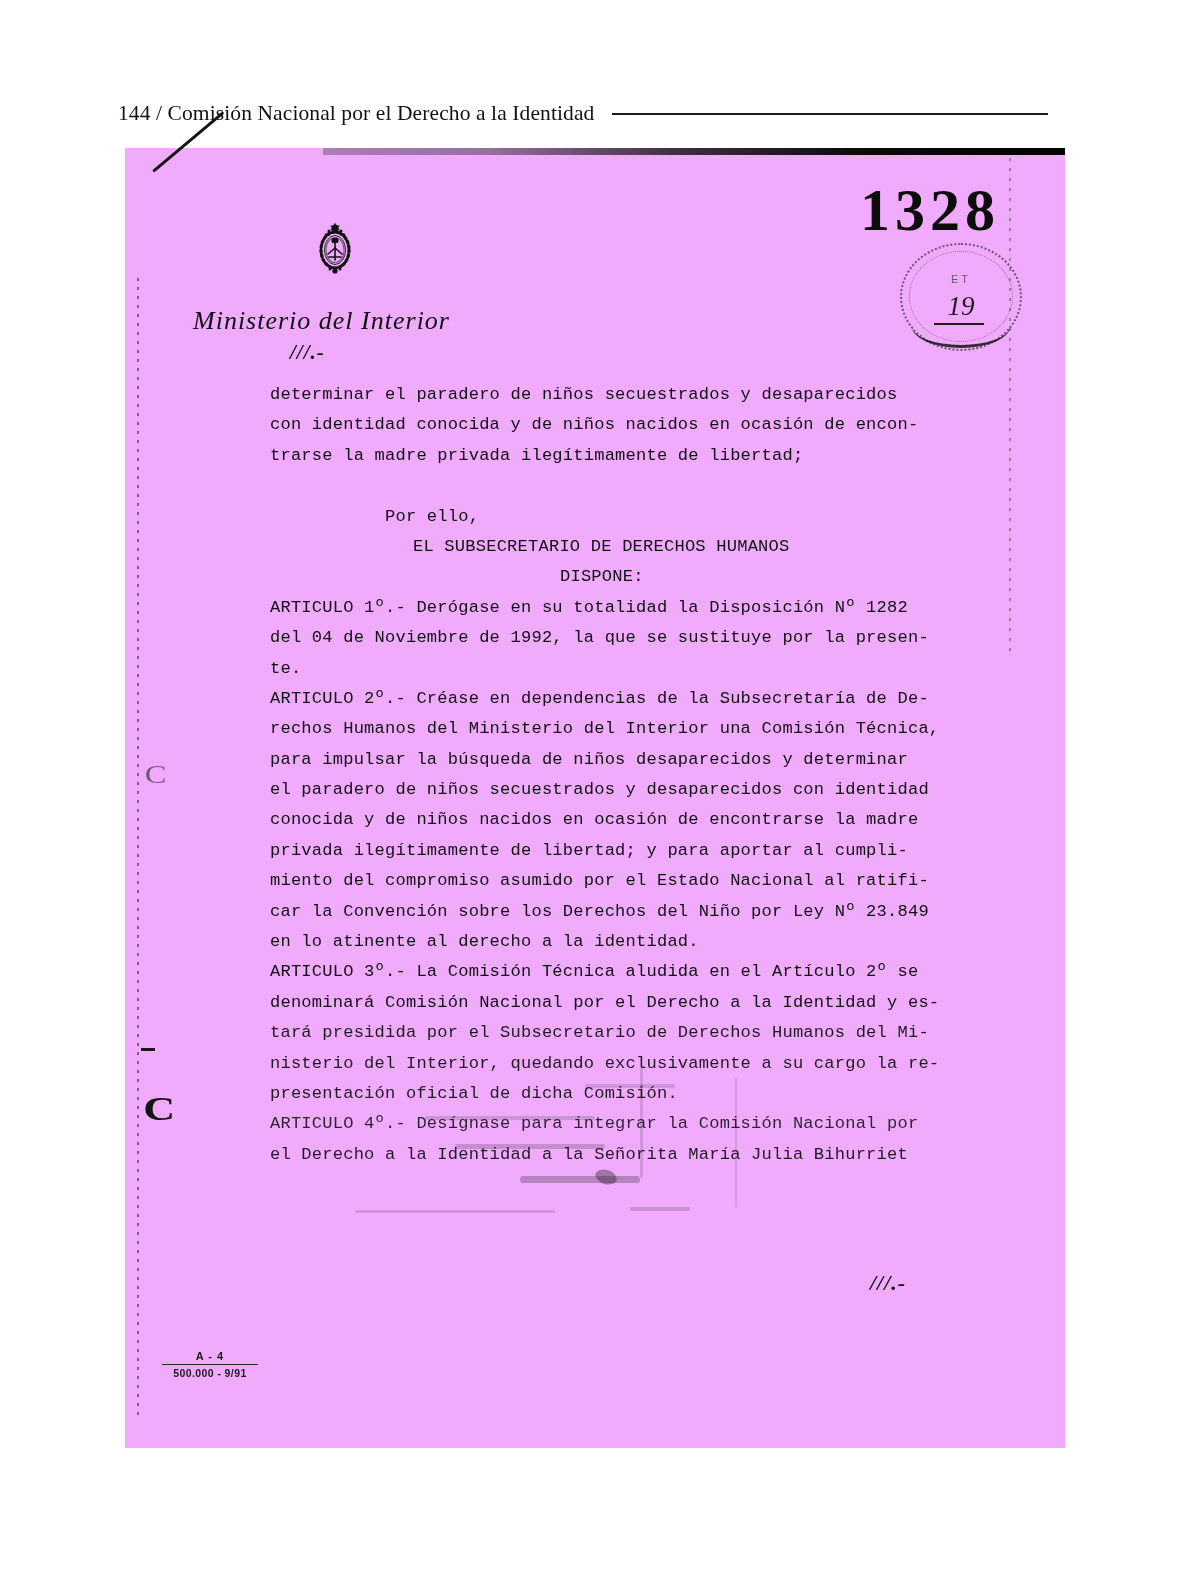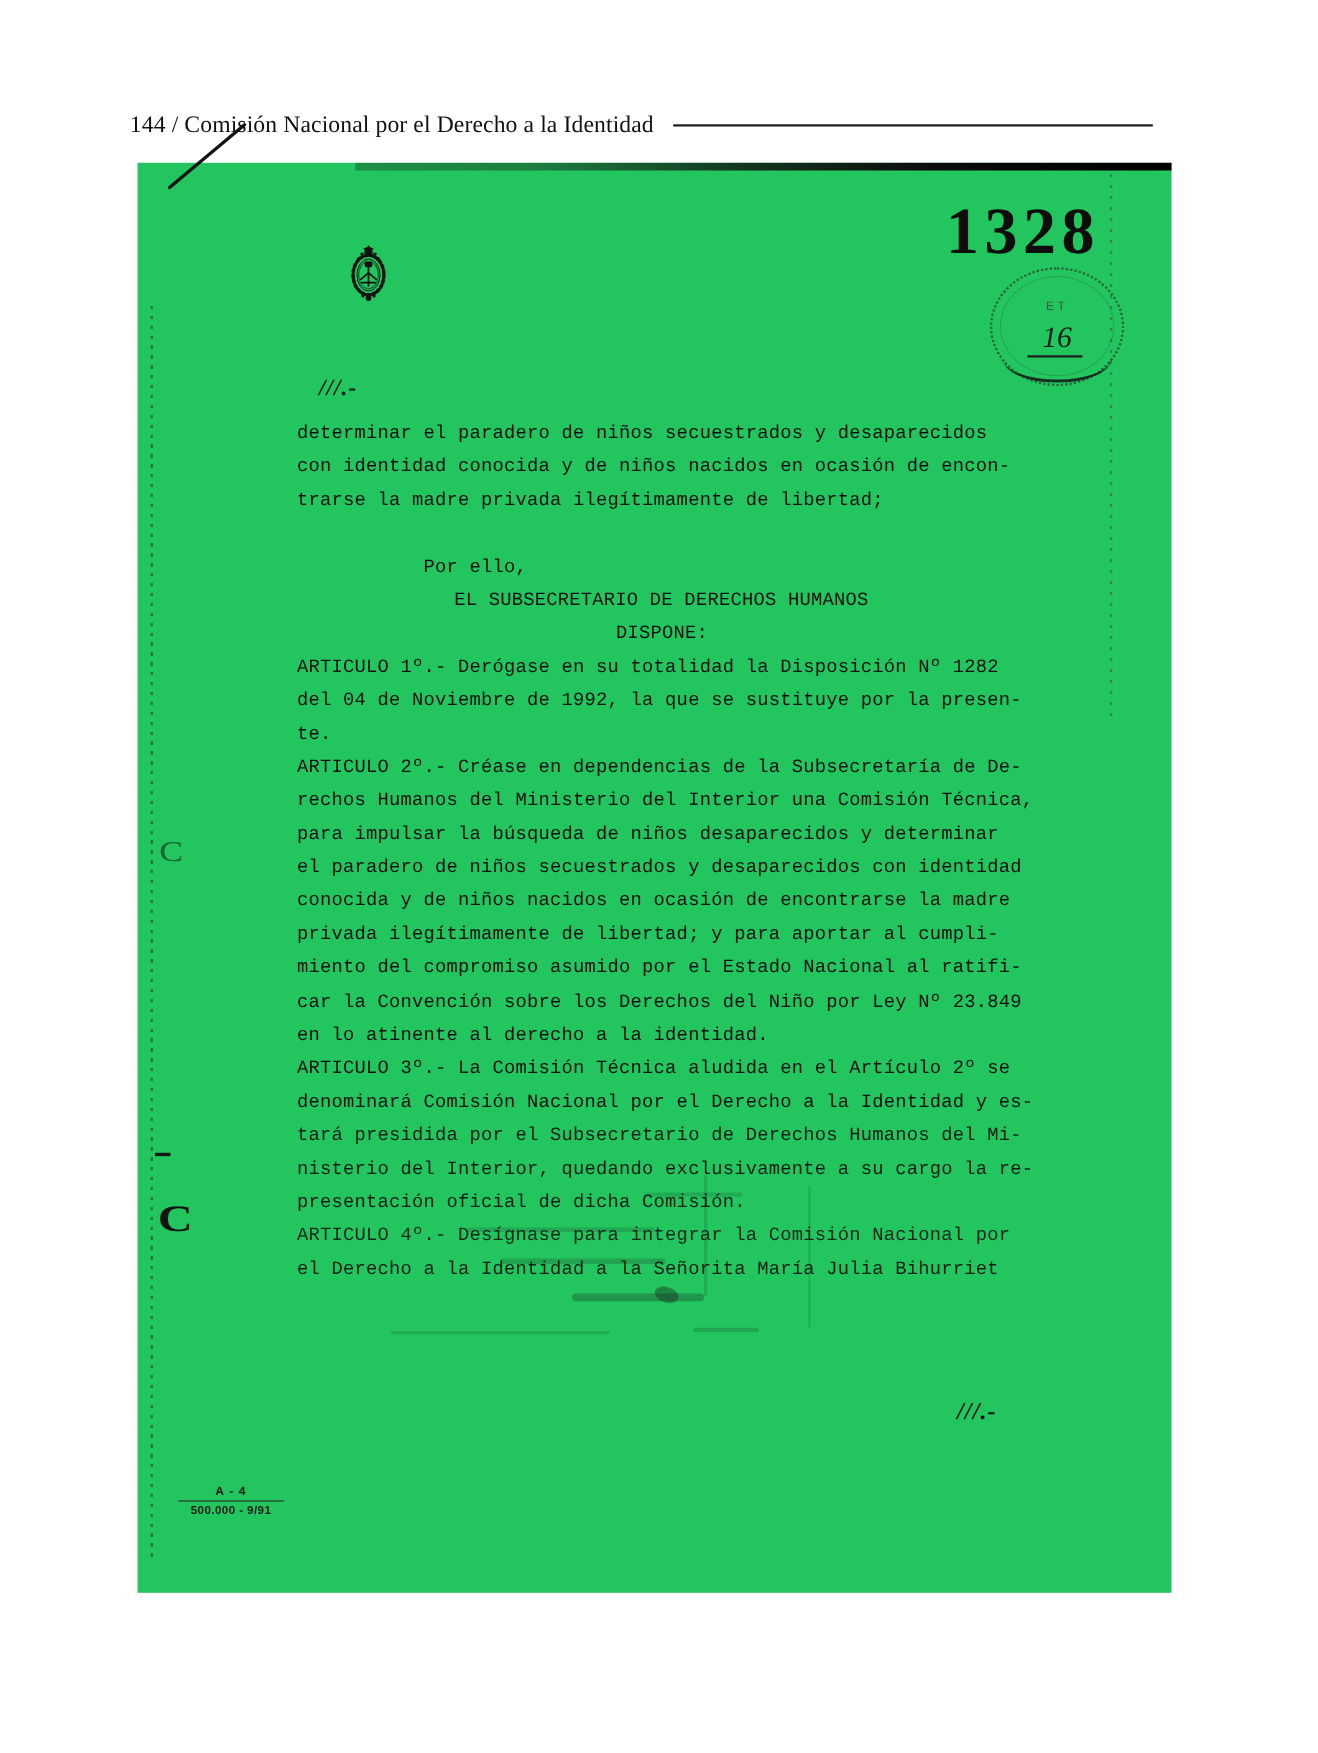--- a/index.html
+++ b/index.html
@@ -40,21 +40,21 @@
     margin-top: 2px;
   }
 
   
   #scan {
     position: absolute;
     left: 125px;
     top: 148px;
     width: 940px;
     height: 1300px;
-    background: #22c55e;
+    background: #f0abfc;
   }
 
   
   #scan-topbar {
     position: absolute;
     left: 198px;
     top: 0px;
     width: 742px;
     height: 7px;
     background: linear-gradient(to right,
@@ -327,21 +327,21 @@
   <div id="scan-rightline"></div>
   <div id="pen-stroke"></div>
 
   <div id="doc-number">1328</div>
 
   <div id="round-stamp">
     <div class="ring"></div>
     <div class="ring2"></div>
     <div class="stamp-arc"></div>
     <div class="stamp-top">ET</div>
-    <div class="stamp-num">16</div>
+    <div class="stamp-num">19</div>
     <div class="stamp-underline"></div>
   </div>
 
   <div id="coat-of-arms">
     <svg viewBox="0 0 48 66" width="48" height="66" aria-hidden="true">
       <g fill="none" stroke="#111111" stroke-width="1.3">
         <ellipse cx="24" cy="36" rx="14" ry="18"></ellipse>
         <ellipse cx="24" cy="36" rx="10.5" ry="14.5" stroke-width="0.9"></ellipse>
       </g>
       <g stroke="#111111" stroke-width="3.2" stroke-linecap="round" fill="none">
@@ -366,20 +366,21 @@
       </g>
       <g fill="#111111">
         <rect x="20.5" y="24" width="7" height="5" rx="1.6"></rect>
       </g>
       <g stroke="#111111" stroke-width="1.1" fill="none">
         <ellipse cx="24" cy="36" rx="9" ry="12.5" opacity="0.55"></ellipse>
       </g>
     </svg>
   </div>
 
+  <div id="letterhead">Ministerio del Interior</div>
   <div id="letterhead-cont">///.-</div>
 
   <div id="typed-body"><span class="ln">determinar el paradero de niños secuestrados y desaparecidos</span><span class="ln">con identidad conocida y de niños nacidos en ocasión de encon-</span><span class="ln">trarse la madre privada ilegítimamente de libertad;</span><span class="blank"></span><span class="ln ind-1">Por ello,</span><span class="ln ind-2">EL SUBSECRETARIO DE DERECHOS HUMANOS</span><span class="ln ind-3">DISPONE:</span><span class="ln">ARTICULO 1º.- Derógase en su totalidad la Disposición Nº 1282</span><span class="ln">del 04 de Noviembre de 1992, la que se sustituye por la presen-</span><span class="ln">te.</span><span class="ln">ARTICULO 2º.- Créase en dependencias de la Subsecretaría de De-</span><span class="ln">rechos Humanos del Ministerio del Interior una Comisión Técnica,</span><span class="ln">para impulsar la búsqueda de niños desaparecidos y determinar</span><span class="ln">el paradero de niños secuestrados y desaparecidos con identidad</span><span class="ln">conocida y de niños nacidos en ocasión de encontrarse la madre</span><span class="ln">privada ilegítimamente de libertad; y para aportar al cumpli-</span><span class="ln">miento del compromiso asumido por el Estado Nacional al ratifi-</span><span class="ln">car la Convención sobre los Derechos del Niño por Ley Nº 23.849</span><span class="ln">en lo atinente al derecho a la identidad.</span><span class="ln">ARTICULO 3º.- La Comisión Técnica aludida en el Artículo 2º se</span><span class="ln">denominará Comisión Nacional por el Derecho a la Identidad y es-</span><span class="ln fade-1">tará presidida por el Subsecretario de Derechos Humanos del Mi-</span><span class="ln fade-1">nisterio del Interior, quedando exclusivamente a su cargo la re-</span><span class="ln fade-1">presentación oficial de dicha Comisión.</span><span class="ln fade-2">ARTICULO 4º.- Desígnase para integrar la Comisión Nacional por</span><span class="ln fade-1">el Derecho a la Identidad a la Señorita María Julia Bihurriet</span></div>
 
   <div class="smudge" style="left:395px; top:1028px; width:120px; height:7px; opacity:0.55; border-radius:4px;"></div>
   <div class="smudge" style="left:470px; top:1022px; width:22px; height:14px; opacity:0.75; transform:rotate(18deg);"></div>
   <div class="smudge" style="left:330px; top:996px; width:150px; height:5px; opacity:0.40; border-radius:3px;"></div>
   <div class="smudge" style="left:300px; top:968px; width:170px; height:4px; opacity:0.32; border-radius:3px;"></div>
   <div class="smudge" style="left:460px; top:936px; width:90px; height:4px; opacity:0.30; border-radius:3px;"></div>
   <div class="smudge" style="left:505px; top:1059px; width:60px; height:4px; opacity:0.35; border-radius:3px;"></div>

